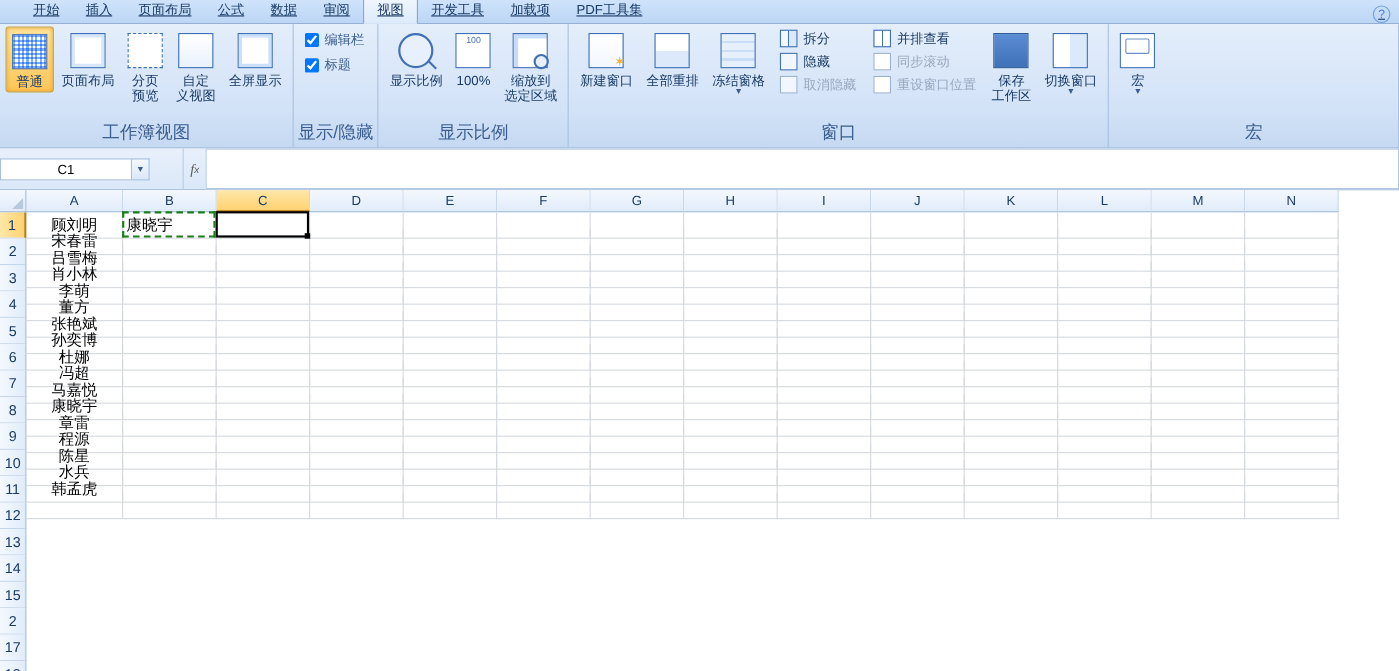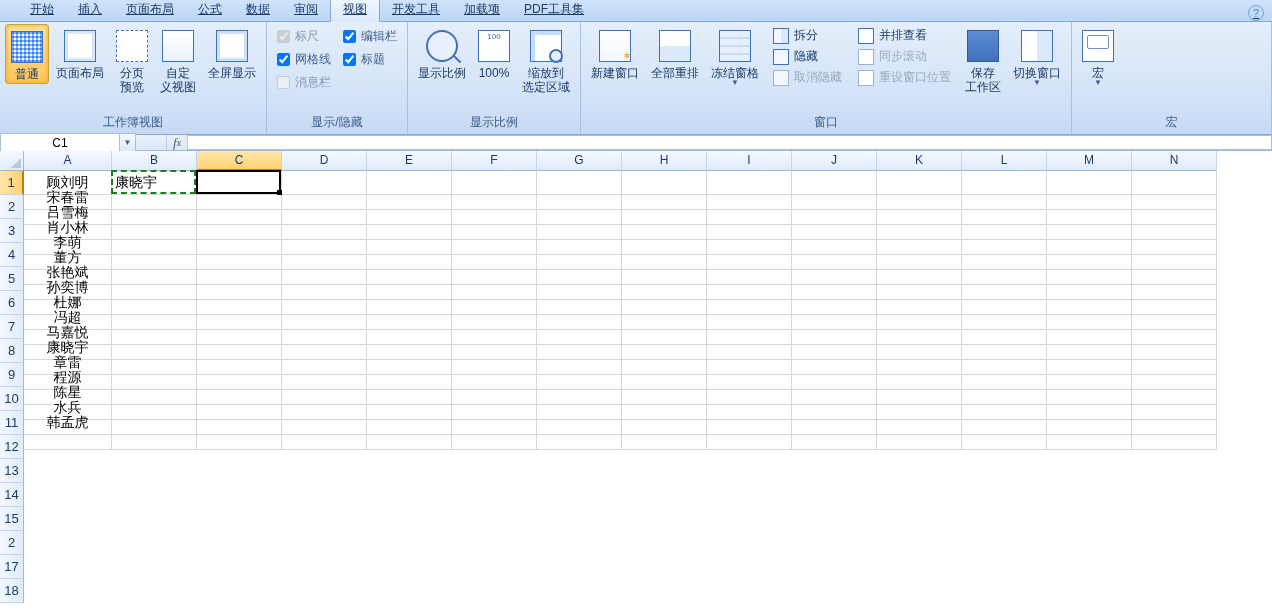--- a/index.html
+++ b/index.html
@@ -8,35 +8,35 @@
 
 .tabstrip { height: 22px; background: linear-gradient(#cfe3fb, #bcd6f4); border-bottom: 1px solid #8aa8ce; display: flex; align-items: flex-end; padding-left: 18px; color: #1a3b66; text-decoration: underline; }
 .tabstrip .tab { padding: 3px 12px 3px 12px; cursor: pointer; color: #1a3b66; }
 .tabstrip .tab.active { background: linear-gradient(#f1f7fe, #dceafb); border: 1px solid #8aa8ce; border-bottom: 1px solid #dceafb; border-radius: 3px 3px 0 0; margin-bottom: -1px; color: #1a3b66; }
 .tabstrip .help { margin-left: auto; margin-right: 8px; color: #4a7fcf; width: 16px; height: 16px; border: 1px solid #6fa0e0; border-radius: 50%; text-align: center; line-height: 14px; font-size: 11px; cursor: pointer; }
 
 
 .ribbon { height: 113px; background: linear-gradient(#e4eefb, #d2e2f7 70%, #c5d9f2); border-bottom: 1px solid #8aa8ce; display: flex; }
 .ribgroup { border-right: 1px solid #a7c0e2; display: flex; flex-direction: column; padding: 2px 4px 0 4px; }
 .ribgroup .body { flex: 1; display: flex; align-items: flex-start; }
-.ribgroup .caption { text-align: center; color: #3b5e8f; font-size: 12px; padding: 2px 0 3px 0; }
+.ribgroup .caption { text-align: center; color: #3b5e8f; font-size: 16px; padding: 2px 0 3px 0; }
 
 .bigbtn { display: flex; flex-direction: column; align-items: center; justify-content: flex-start; padding: 2px 5px; margin: 0 1px; cursor: pointer; border-radius: 3px; min-width: 38px; }
 .bigbtn .ic { width: 32px; height: 32px; margin: 4px 0 4px 0; }
 .bigbtn .lbl { text-align: center; line-height: 14px; color: #1a3b66; white-space: pre; }
 .bigbtn.active { background: linear-gradient(#ffe39a, #ffc658); border: 1px solid #c9a23a; box-shadow: inset 0 0 4px #e6a11f; }
 .bigbtn .dd { font-size: 8px; color: #3b5e8f; line-height: 6px; }
 
 .chkcol { display: flex; flex-direction: column; justify-content: flex-start; padding: 4px 6px 0 6px; gap: 6px; }
 .chk { display: flex; align-items: center; gap: 5px; color: #3b5e8f; cursor: pointer; }
 .chk input { width: 13px; height: 13px; }
 .chk.disabled { color: #8a98ad; }
 
 .smallbtns { display: flex; flex-direction: column; padding: 2px 4px; gap: 2px; }
-.smbtn { display: flex; align-items: flex-end; gap: 5px; color: #1a3b66; padding: 1px 4px; cursor: pointer; border-radius: 2px; }
+.smbtn { display: flex; align-items: flex-start; gap: 5px; color: #1a3b66; padding: 1px 4px; cursor: pointer; border-radius: 2px; }
 .smbtn.disabled { color: #9aa8be; cursor: default; }
 .smbtn .ic { width: 16px; height: 16px; }
 
 
 .ic { display:inline-block; }
 .ic-normal { background: repeating-linear-gradient(0deg,#7fb2ff 0,#7fb2ff 2px,#fff 2px,#fff 4px), repeating-linear-gradient(90deg,#7fb2ff 0,#7fb2ff 2px,#fff 2px,#fff 4px); background-blend-mode: multiply; border:1px solid #3f71b8; }
 .ic-pagelayout { background:#fff; border:1px solid #3f71b8; box-shadow: inset 3px 3px 0 #d8e6fa, inset -3px -3px 0 #d8e6fa; }
 .ic-pagebreak { background:#fff; border:1px dashed #3f71b8; }
 .ic-custom { background: linear-gradient(#fff,#eaf2fd); border:1px solid #3f71b8; }
 .ic-full { background: #fff; border:1px solid #3f71b8; box-shadow: inset 0 0 0 3px #cde0f9; }
@@ -54,21 +54,21 @@
 .ic-unhide { background:#f2f7ff; border:1px solid #9bb2cf; }
 .ic-side { background: linear-gradient(90deg,#fff 0 48%, #3f71b8 48% 52%, #fff 52% 100%); border:1px solid #3f71b8; }
 .ic-sync { background:#fff; border:1px solid #9bb2cf; }
 .ic-reset { background:#fff; border:1px solid #9bb2cf; }
 .ic-savews { background: linear-gradient(#5c8dd4,#3f71b8); border:1px solid #2f5a95; }
 .ic-switch { background: linear-gradient(90deg,#fff 0 50%, #dce9fb 50% 100%); border:1px solid #3f71b8; }
 .ic-macro { background:#fff; border:1px solid #3f71b8; position: relative;}
 .ic-macro::before{content:"";position:absolute;left:4px;top:4px;width:20px;height:12px;border:1px solid #6b8fc3;border-radius:2px;}
 
 
-.fxbar { height: 16px; background: linear-gradient(#e8f0fb,#dbe8f8); border-bottom: 1px solid #9fb9d9; display: flex; align-items: stretch; }
+.fxbar { height: 38px; background: linear-gradient(#e8f0fb,#dbe8f8); border-bottom: 1px solid #9fb9d9; display: flex; align-items: stretch; }
 .namebox { display: flex; align-items: center; }
 .namebox input { width: 120px; height: 20px; border: 1px solid #a8c0de; background:#fff; padding: 0 6px; text-align:center; font-weight: normal; }
 .namebox .dd { width: 16px; height: 20px; border:1px solid #a8c0de; border-left:none; background: linear-gradient(#f4f8fe,#dbe8f8); text-align:center; line-height:18px; color:#3b5e8f; font-size:8px; cursor:pointer;}
 .fxbtns { display:flex; align-items:center; padding: 0 4px; gap: 2px; }
 .fxbtn { width: 22px; height: 20px; background:linear-gradient(#f4f8fe,#e0ecfa); border:1px solid #b7cbe6; border-radius:2px; text-align:center; line-height:18px; cursor:pointer; color:#4c6b98;}
 .fxlabel{ font-style: italic; font-family: "Times New Roman", serif; font-size: 13px; padding: 0 6px; display:flex;align-items:center; color:#5a5a5a; border-left:1px solid #b7cbe6; border-right:1px solid #b7cbe6;}
 .formula { flex:1; background:#fff; border:1px solid #a8c0de; border-left:none; padding: 0 4px;}
 
 
 .grid { display:flex; height: calc(610px - 22px - 113px - 22px); }
@@ -134,34 +134,20 @@
       <div class="bigbtn">
         <span class="ic ic-full"></span>
         <span class="lbl">全屏显示</span>
       </div>
     </div>
     <div class="caption">工作簿视图</div>
   </div>
 
   <div class="ribgroup">
     <div class="body">
-      <div class="chkcol">
-        <label class="chk disabled">
-            <input type="checkbox" checked="" disabled="" style="">
-            <span>标尺</span>
-          </label>
-        <label class="chk">
-            <input type="checkbox" checked="" style="">
-            <span>网格线</span>
-          </label>
-        <label class="chk disabled">
-            <input type="checkbox" disabled="" style="">
-            <span>消息栏</span>
-          </label>
-      </div>
       <div class="chkcol">
         <label class="chk">
             <input type="checkbox" checked="" style="">
             <span>编辑栏</span>
           </label>
         <label class="chk">
             <input type="checkbox" checked="" style="">
             <span>标题</span>
           </label>
       </div>

